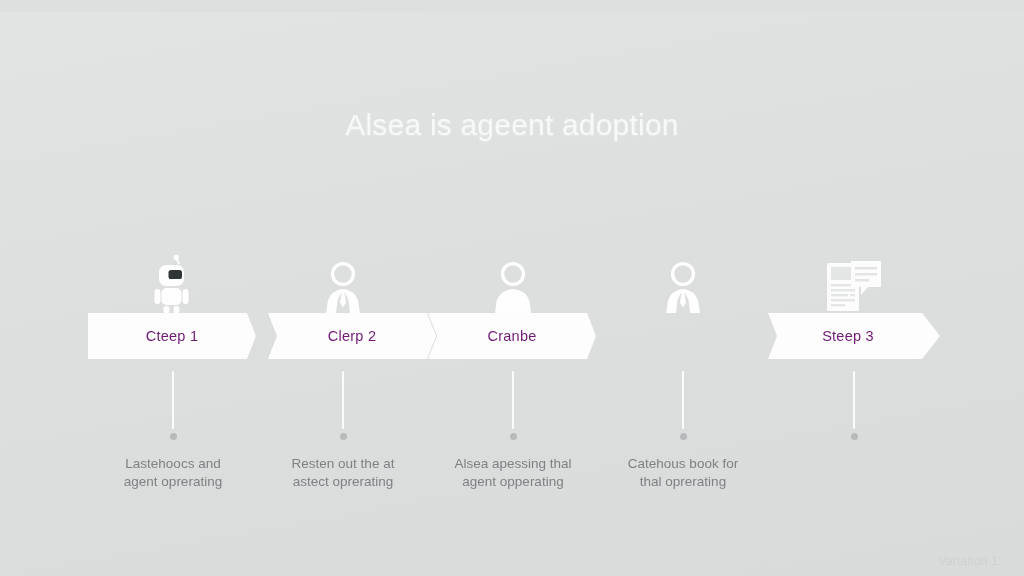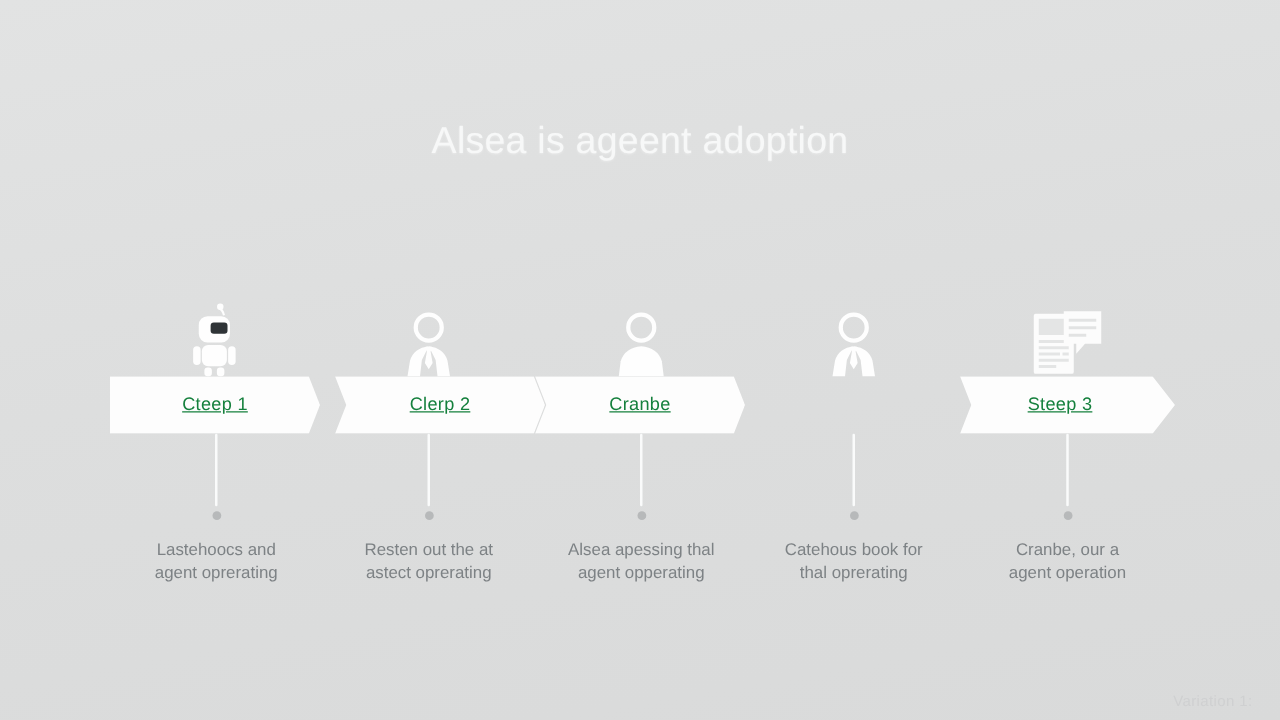--- a/index.html
+++ b/index.html
@@ -11,20 +11,21 @@
     height: 576px;
     overflow: hidden;
     background: #dedfdf;
     font-family: "Liberation Sans", sans-serif;
     position: relative;
   }
   #slide {
     position: absolute;
     inset: 0;
     background: linear-gradient(170deg, #e2e3e3 0%, #dddede 45%, #d9dada 100%);
+    margin-top: 12px;
   }
   
   #title {
     position: absolute;
     top: 96px;
     left: 0;
     width: 1024px;
     text-align: center;
     font-size: 30px;
     font-weight: 400;
@@ -63,45 +64,44 @@
     top: 0;
     height: 46px;
     background: #fdfdfd;
     display: flex;
     align-items: center;
     justify-content: center;
     box-shadow: 0 1px 2px rgba(120,125,130,0.10);
   }
   .seg .seg-label {
     font-size: 14.5px;
-    color: #15803d;
+    color: #701a75;
     letter-spacing: 0.25px;
     white-space: nowrap;
-    text-decoration: underline;
   }
   .seg.mid {
     clip-path: polygon(0 0, calc(100% - 9px) 0, 100% 50%, calc(100% - 9px) 100%, 0 100%, 9px 50%);
   }
   .seg.first {
     clip-path: polygon(0 0, calc(100% - 9px) 0, 100% 50%, calc(100% - 9px) 100%, 0 100%);
   }
   .seg.last {
     clip-path: polygon(0 0, calc(100% - 18px) 0, 100% 50%, calc(100% - 18px) 100%, 0 100%, 9px 50%);
   }
   
   #captions {
     position: absolute;
     top: 347px;
     left: 88px;
     width: 852px;
     height: 140px;
   }
   .cap-slot {
     position: absolute;
-    top: 0;
+    top: 12px;
     display: flex;
     flex-direction: column;
     align-items: center;
   }
   .cap-line {
     width: 2px;
     height: 58px;
     background: #fafbfb;
     border-radius: 1px;
   }
@@ -268,23 +268,19 @@
       <div class="cap-dot"></div>
       <div class="cap-text">
         <div>Catehous book for</div>
         <div>thal oprerating</div>
       </div>
     </div>
 
     <div class="cap-slot" style="left:680px; width:172px;">
       <div class="cap-line"></div>
       <div class="cap-dot"></div>
-      <div class="cap-text">
-        <div>Cranbe, our a</div>
-        <div>agent operation</div>
-      </div>
     </div>
 
   </div>
 
   <div id="watermark">Variation 1:</div>
 
 </div>
 
 </body></html>

